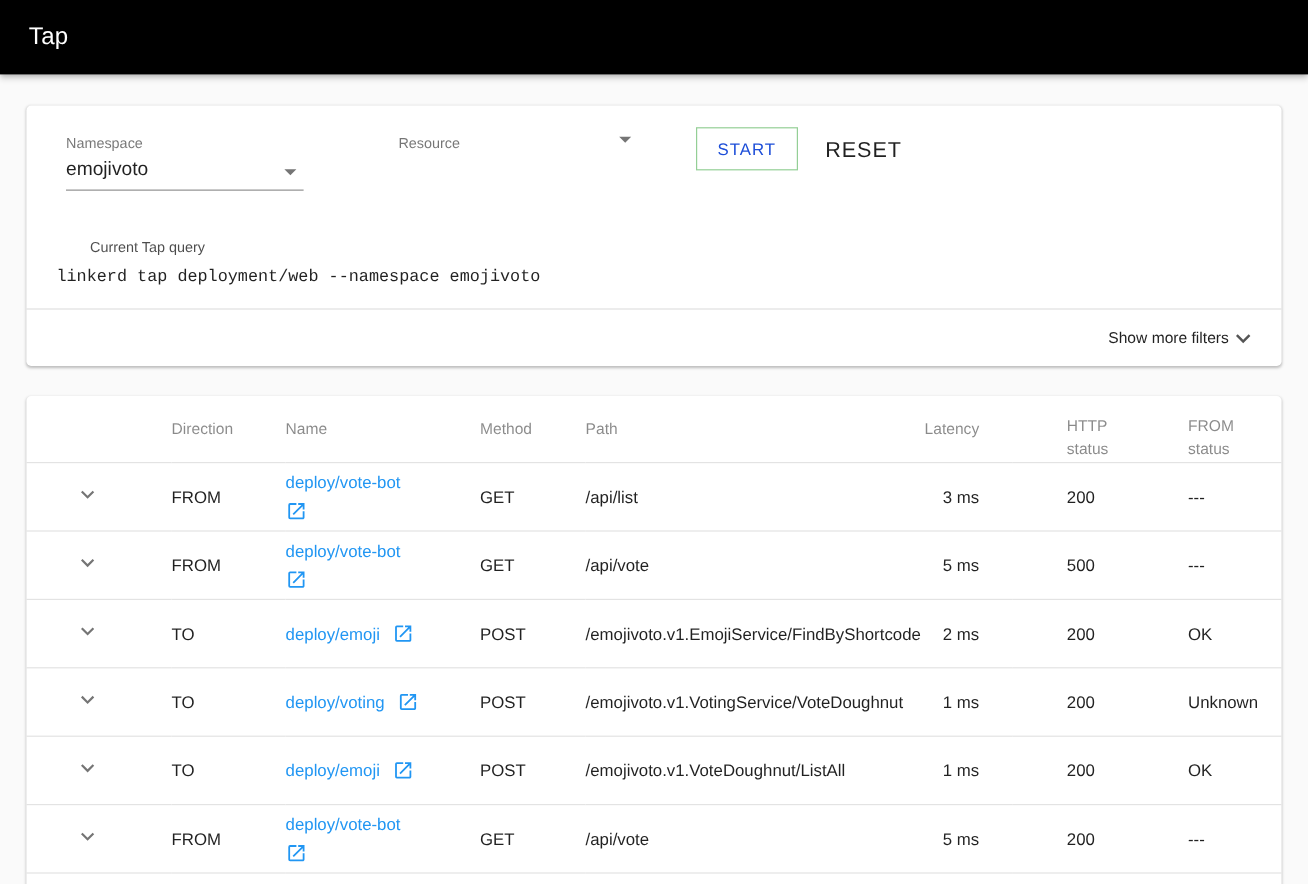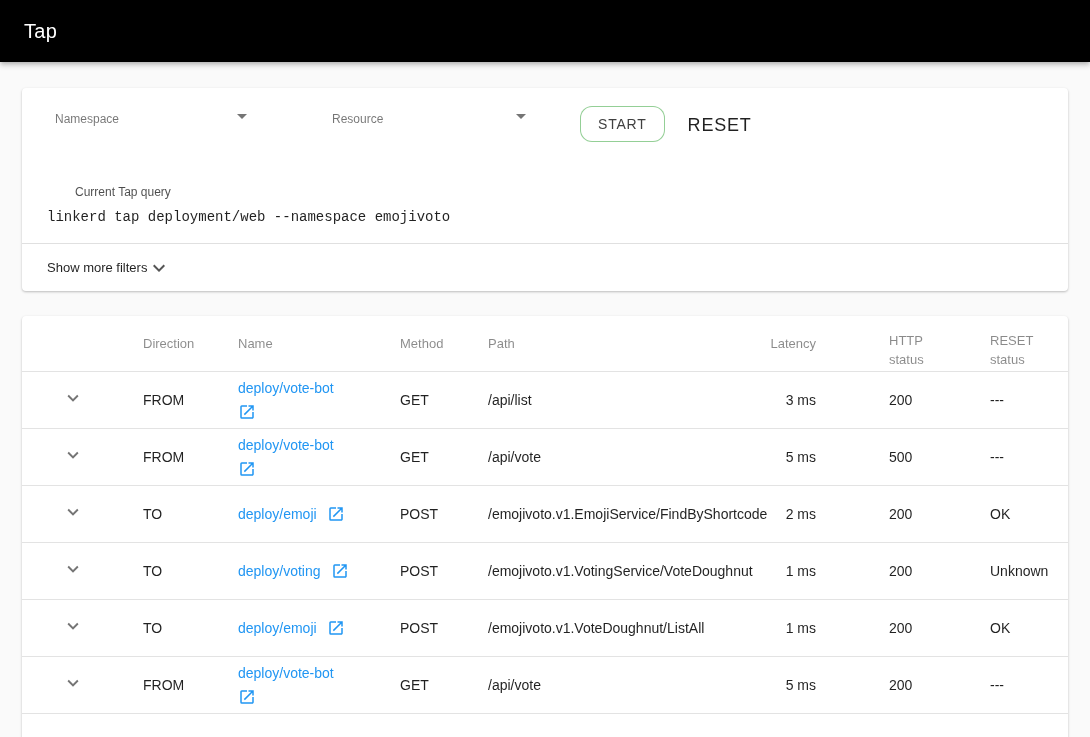--- a/index.html
+++ b/index.html
@@ -62,22 +62,22 @@
     width: 0; height: 0;
     border-left: 5px solid transparent;
     border-right: 5px solid transparent;
     border-top: 5px solid #757575;
   }
   .start-btn {
     margin-left: 48px;
     margin-top: -6px;
     background: #fff;
     border: 1px solid rgba(76,175,80,.6);
-    border-radius: 12px;
-    color: #404040;
+    border-radius: 0;
+    color: #1d4ed8;
     font-family: "Liberation Sans", sans-serif;
     font-size: 14px;
     font-weight: 500;
     letter-spacing: .8px;
     padding: 9px 17px;
     cursor: pointer;
   }
   .reset-btn {
     margin-left: 9px;
     margin-top: -6px;
@@ -107,21 +107,21 @@
   }
   .divider {
     border: none;
     border-top: 1px solid #e0e0e0;
     margin-top: 18px;
   }
   .show-more-row {
     height: 47px;
     display: flex;
     align-items: center;
-    justify-content: flex-start;
+    justify-content: flex-end;
     padding: 0 20px 0 25px;
     cursor: pointer;
   }
   .show-more-label { font-size: 13px; color: rgba(0,0,0,.87); }
   .chev-icon svg { display: block; }
   
   .table-card { margin-top: 25px; min-height: 430px; }
   table {
     width: 100%;
     table-layout: fixed;
@@ -168,20 +168,21 @@
 
 <header class="appbar">
   <h1>Tap</h1>
 </header>
 
 <section class="card filter-card">
   <div class="filter-row">
 
     <div class="select-field">
       <div class="select-label">Namespace</div>
+      <div class="select-value">emojivoto</div>
       <span class="select-arrow"></span>
     </div>
 
     <div class="select-field resource">
       <div class="select-label">Resource</div>
       <span class="select-arrow"></span>
     </div>
 
     <button class="start-btn">START</button>
     <button class="reset-btn">RESET</button>
@@ -218,21 +219,21 @@
     </colgroup>
     <thead>
       <tr>
         <th></th>
         <th>Direction</th>
         <th>Name</th>
         <th>Method</th>
         <th>Path</th>
         <th class="lat">Latency</th>
         <th class="http"><span>HTTP status</span></th>
-        <th class="grpc"><span>RESET status</span></th>
+        <th class="grpc"><span>FROM status</span></th>
       </tr>
     </thead>
     <tbody>
 
       <tr>
         <td class="expand"><span class="expand-btn"><svg width="22" height="22" viewBox="0 0 24 24">
                 <path d="M16.59 8.59L12 13.17 7.41 8.59 6 10l6 6 6-6z" fill="#757575"></path>
               </svg></span></td>
         <td>FROM</td>
         <td><span class="name-stack"><a class="res-link">deploy/vote-bot</a><span class="ext-icon">

